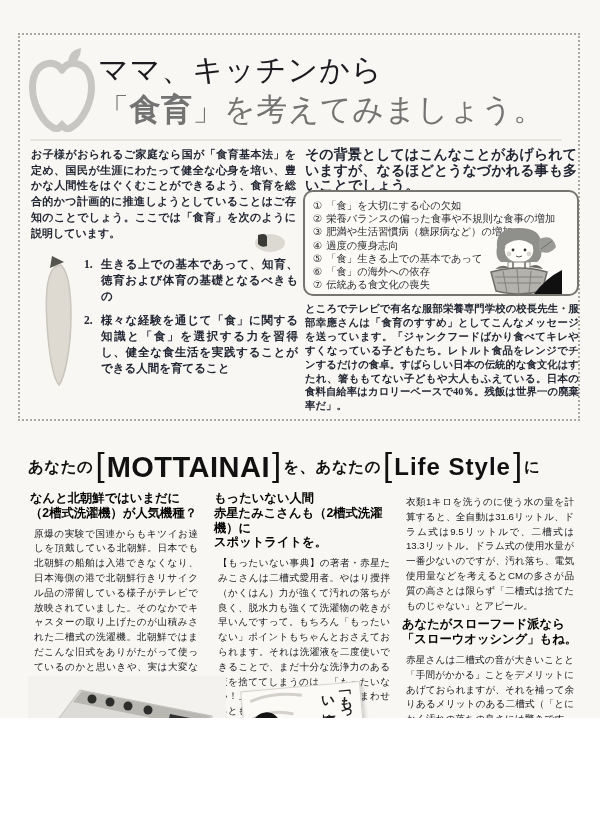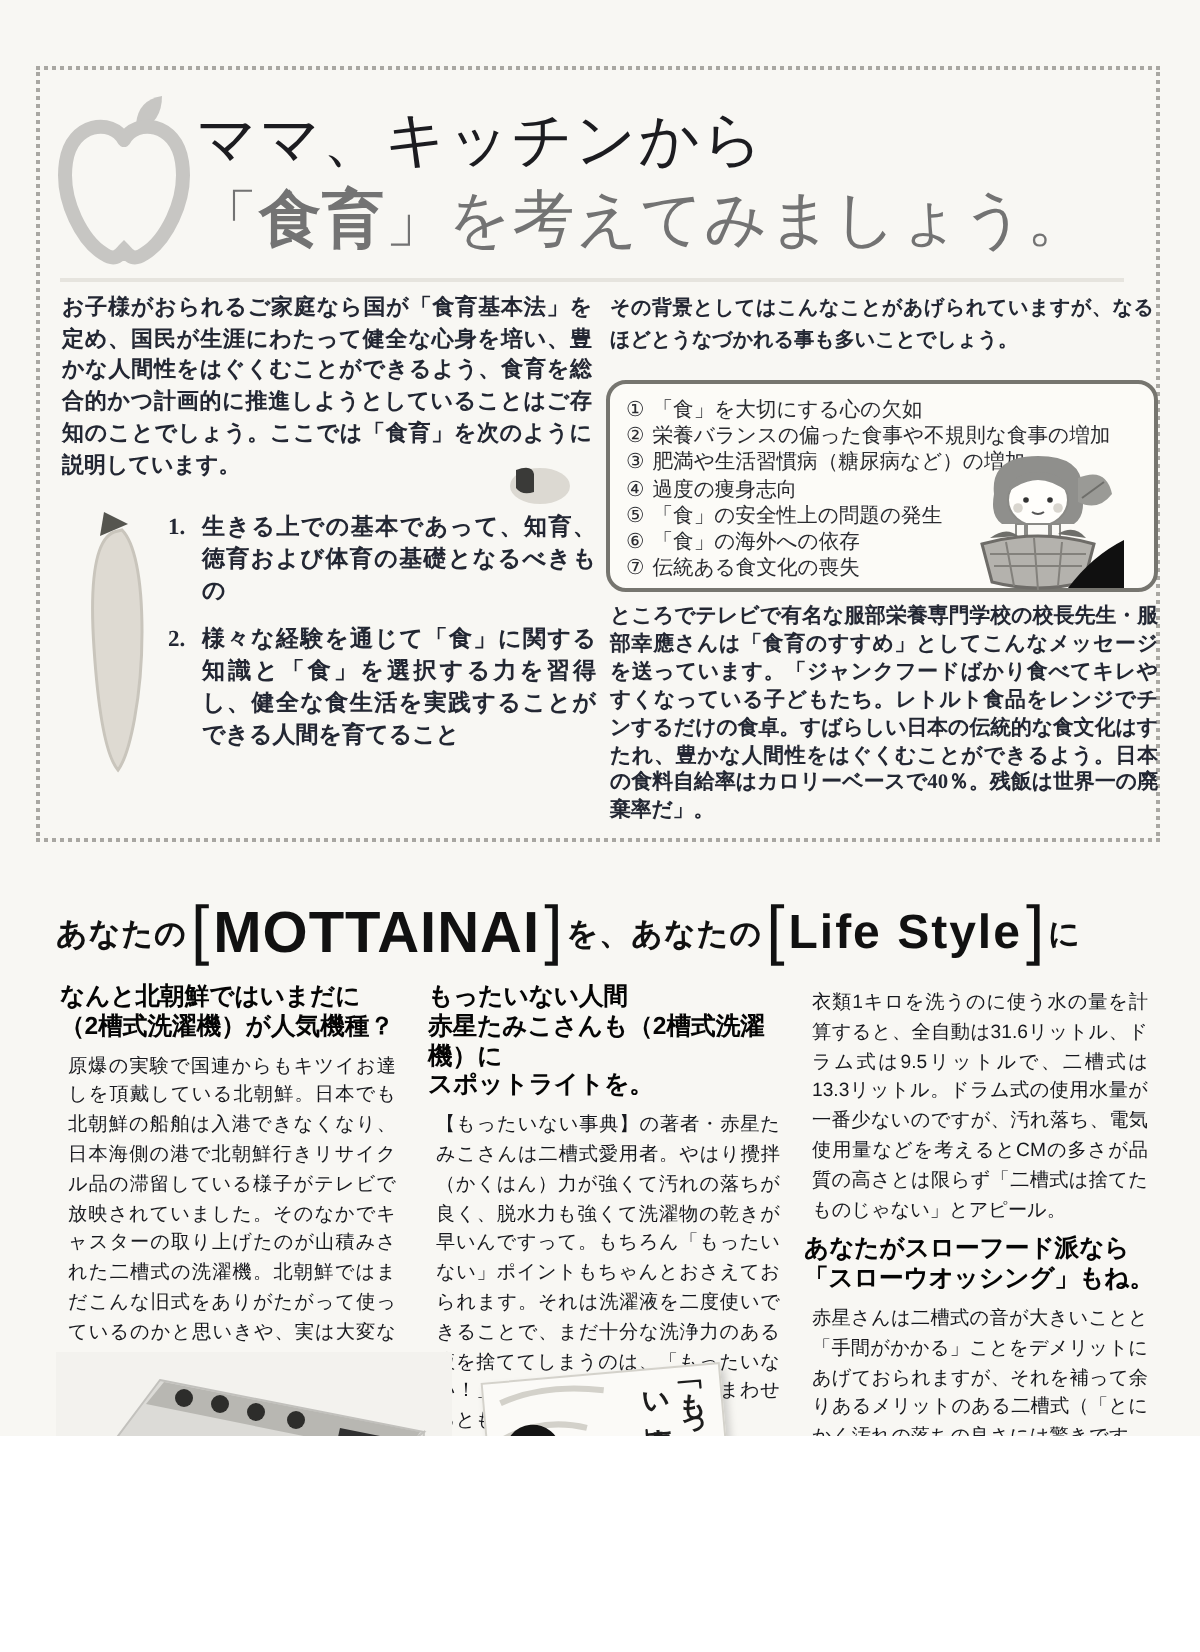--- a/index.html
+++ b/index.html
@@ -17,21 +17,21 @@
   .title-line1{left:98px;top:50px;font-size:30px;letter-spacing:1px;color:#1c1c20;}
   .title-line2{left:98px;top:89px;font-size:31px;letter-spacing:0.5px;color:#737373;}
   .title-line2 .bold{font-weight:800;}
   .header-rule{left:30px;top:139px;width:532px;height:2px;background:#e6e4de;}
   
   .left-para{left:31px;top:147px;width:265px;font-size:11px;line-height:15.7px;text-align:justify;}
   .defs{left:84px;top:256px;width:214px;font-size:11.5px;line-height:16.2px;}
   .def{position:relative;padding-left:17px;text-align:justify;}
   .def + .def{margin-top:7px;}
   .def .num{position:absolute;left:0;top:0;}
-  .right-para1{left:305px;top:147px;width:272px;font-size:10px;line-height:15.5px;text-align:justify;}
+  .right-para1{left:305px;top:147px;width:272px;font-size:14px;line-height:15.5px;text-align:justify;}
   .bg-box{left:303px;top:190px;width:258px;height:95px;border:2px solid #76756f;border-radius:10px;background:#fcfbf7;padding:7px 6px 0 8px;}
   .bg-item{display:flex;font-size:10.3px;line-height:13.2px;color:#2a2b30;}
   .bg-item .num{margin-right:4px;flex:0 0 auto;}
   .right-para2{left:305px;top:302px;width:274px;font-size:10.4px;line-height:13.9px;text-align:justify;}
   
   .banner{left:28px;top:447px;width:548px;height:40px;display:flex;align-items:center;color:#111;}
   .banner .jp{font-size:15.5px;font-weight:800;letter-spacing:0.5px;}
   .banner .br{font-size:33px;font-weight:400;line-height:30px;margin:0 2px;position:relative;top:-2px;}
   .banner .w1{font-size:29px;font-weight:800;letter-spacing:0.5px;}
   .banner .w2{font-size:24px;font-weight:800;letter-spacing:1px;}
@@ -117,21 +117,21 @@
     <div class="bg-item">
         <span class="num">③</span>
         <span>肥満や生活習慣病（糖尿病など）の増加</span>
       </div>
     <div class="bg-item">
         <span class="num">④</span>
         <span>過度の痩身志向</span>
       </div>
     <div class="bg-item">
         <span class="num">⑤</span>
-        <span>「食」の安全性上の問題の発生</span>
+        <span>「食」生きる上での基本であって</span>
       </div>
     <div class="bg-item">
         <span class="num">⑥</span>
         <span>「食」の海外への依存</span>
       </div>
     <div class="bg-item">
         <span class="num">⑦</span>
         <span>伝統ある食文化の喪失</span>
       </div>
   </div>
@@ -157,21 +157,21 @@
       <path d="M18 52 L66 52 M20 58 L64 58 M26 46 L30 68 M40 44 L42 70 M54 46 L52 68" stroke="#83817c" stroke-width="1" fill="none"></path>
     </svg>
   </div>
 
   <div class="abs" style="left:533px;top:269px;width:30px;height:27px;">
     <svg width="30" height="27" viewBox="0 0 30 27">
       <path d="M1 25 Q13 9 29 1 L29 25 Z" fill="#101010"></path>
     </svg>
   </div>
 
-  <div class="abs right-para2 serif">ところでテレビで有名な服部栄養専門学校の校長先生・服部幸應さんは「食育のすすめ」としてこんなメッセージを送っています。「ジャンクフードばかり食べてキレやすくなっている子どもたち。レトルト食品をレンジでチンするだけの食卓。すばらしい日本の伝統的な食文化はすたれ、豊かな人間性をはぐくむことができるよう。日本の食料自給率はカロリーベースで40％。残飯は世界一の廃棄率だ」。</div>
+  <div class="abs right-para2 serif">ところでテレビで有名な服部栄養専門学校の校長先生・服部幸應さんは「食育のすすめ」としてこんなメッセージを送っています。「ジャンクフードばかり食べてキレやすくなっている子どもたち。レトルト食品をレンジでチンするだけの食卓。すばらしい日本の伝統的な食文化はすたれ、箸ももてない子どもや大人もふえている。日本の食料自給率はカロリーベースで40％。残飯は世界一の廃棄率だ」。</div>
 
   <div class="abs banner">
     <span class="jp">あなたの</span>
     <span class="br">[</span>
     <span class="w1">MOTTAINAI</span>
     <span class="br">]</span>
     <span class="jp">を、あなたの</span>
     <span class="br">[</span>
     <span class="w2">Life Style</span>
     <span class="br">]</span>

